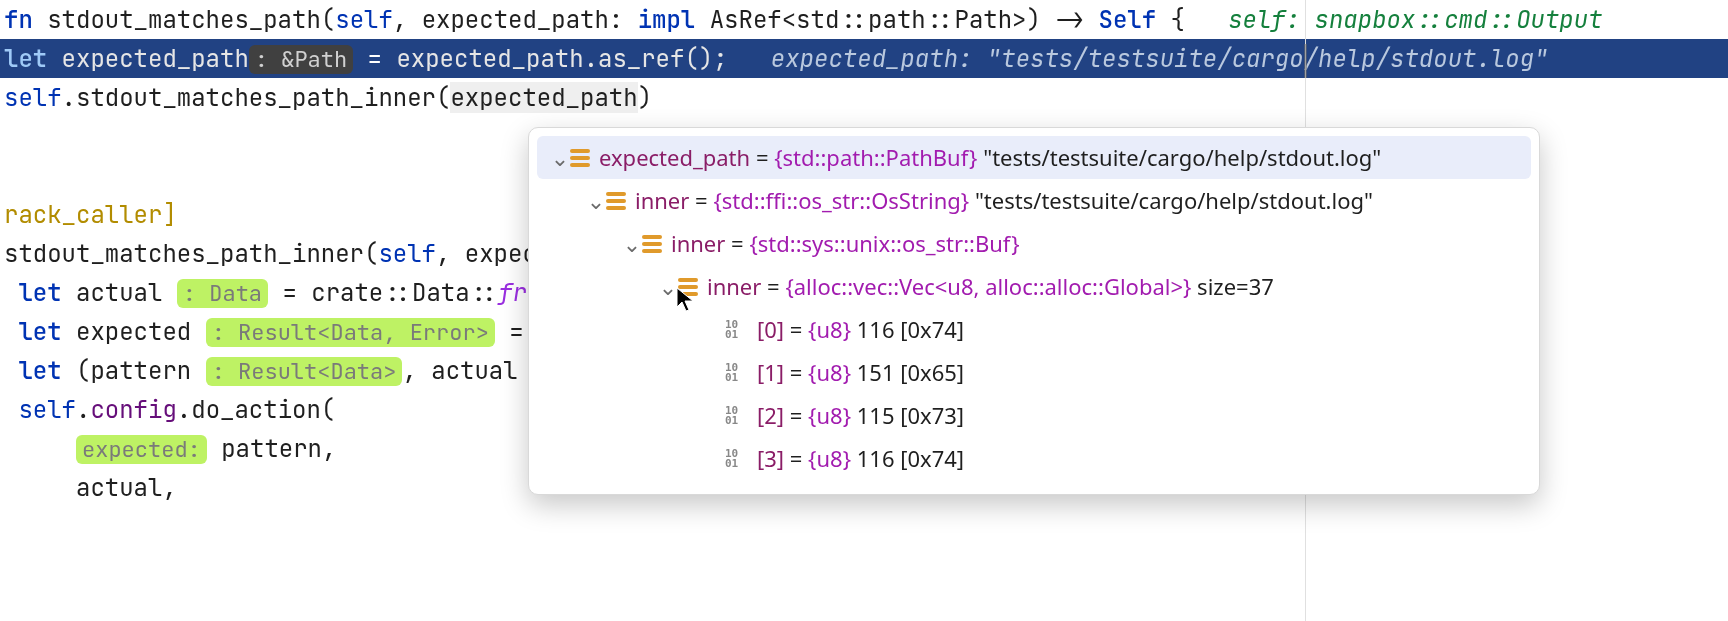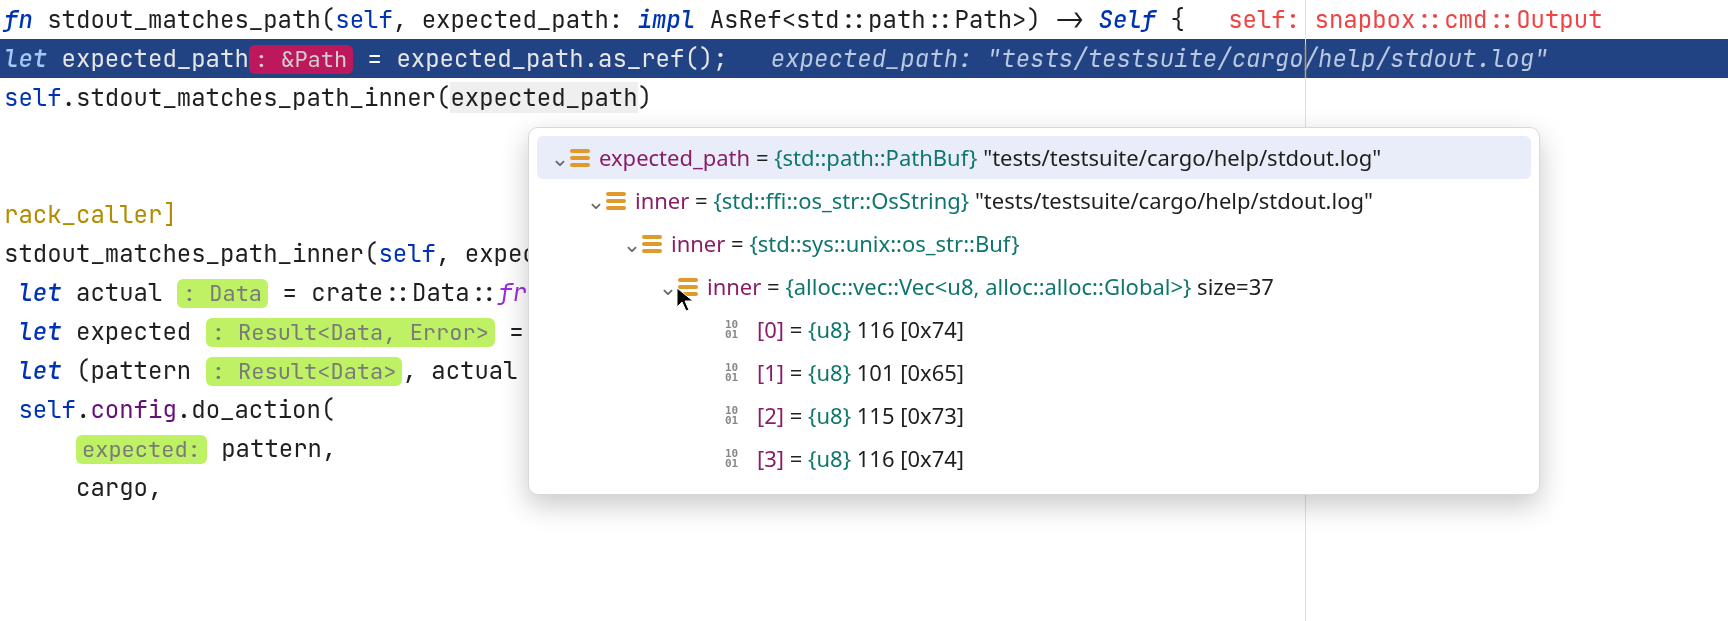--- a/index.html
+++ b/index.html
@@ -23,29 +23,29 @@
     white-space: pre;
     padding-left: 4px;
     height: 39px;
   }
   .highlighted-line {
     background: #214283;
     color: #ffffff;
   }
   .highlighted-line .kw-blue   { color: #9fcaf7; }
   .highlighted-line .ident     { color: #e6e6e6; }
-  .highlighted-line .hint-inlay { background: #be185d; color: #d0d0d0; border-radius: 6px; padding: 0 6px; }
+  .highlighted-line .hint-inlay { background: #404040; color: #d0d0d0; border-radius: 6px; padding: 0 6px; }
   .highlighted-line .comment   { color: #b9c8de; font-style: italic; }
 
-  .kw-blue   { color: #0033B3; font-weight: 500; font-style: italic; }
+  .kw-blue   { color: #0033B3; font-weight: 500; }
   .kw-purple { color: #9a2fe0; font-style: italic; }
   .self-kw   { color: #0033B3; }
   .ident     { color: #1f1f1f; }
   .fn-name   { color: #1f1f1f; }
-  .comment   { color: #ef4444; }
+  .comment   { color: #15803d; font-style: italic; }
   .attr      { color: #B28C00; }
   .field     { color: #660E7A; text-align: center; }
   .path-dim  { background: #efefef; }
 
   .hint-inlay {
     background: #bef264;
     color: #7a7a7a;
     border-radius: 6px;
     padding: 0 6px;
     font-size: 22px;
@@ -113,21 +113,21 @@
     flex-direction: column;
     width: 22px;
     margin-right: 10px;
     line-height: 10px;
     font-size: 11px;
     font-family: monospace;
     color: #888;
     font-weight: bold;
   }
   .var-name   { color: #8a1d67; }
-  .var-type   { color: #0f766e; }
+  .var-type   { color: #a21caf; }
   .var-val    { color: #1f1f1f; }
   .idx        { color: #8a1d67; }
 
   
   .cursor-mark {
     position: absolute;
     left: 1304px;
     top: 44px;
     width: 3px;
     height: 34px;
@@ -168,21 +168,21 @@
   <div class="code-line"> <span class="kw-blue">let</span> <span class="ident">actual</span> <span class="hint-inlay">: Data</span><span> = </span><span class="ident">crate::</span><span class="ident">Data</span><span class="ident">::</span><span class="kw-purple">from</span><span>(</span></div>
 
   <div class="code-line"> <span class="kw-blue">let</span> <span class="ident">expected</span> <span class="hint-inlay">: Result&lt;Data, Error&gt;</span><span> = </span><span class="ident">crate</span></div>
 
   <div class="code-line"> <span class="kw-blue">let</span> <span>(</span><span class="ident">pattern</span> <span class="hint-inlay">: Result&lt;Data&gt;</span><span>, </span><span class="ident">actual</span> <span class="hint-inlay">: Dat</span></div>
 
   <div class="code-line"> <span class="self-kw">self</span><span>.</span><span class="field">config</span><span>.</span><span class="ident">do_action</span><span>(</span></div>
 
   <div class="code-line">     <span class="hint-inlay">expected:</span> <span class="ident">pattern,</span></div>
 
-  <div class="code-line">     <span class="ident">cargo,</span></div>
+  <div class="code-line">     <span class="ident">actual,</span></div>
 
 
   <div class="popup">
 
     <div class="popup-row selected">
       <span class="spacer" style="width:14px"></span>
       <span class="chev">⌄</span>
       <span class="struct-icon">
         <svg width="20" height="18" viewBox="0 0 20 18">
             <rect x="0" y="0" width="20" height="4" rx="2" fill="#E09A2B"></rect>
@@ -262,21 +262,21 @@
     <div class="popup-row">
       <span class="spacer" style="width:196px"></span>
       <span class="num-icon">
           <span>10</span>
           <span>01</span>
         </span>
       <span class="idx">[1]</span>
       <span>&nbsp;=&nbsp;</span>
       <span class="var-type">{u8}</span>
       <span>&nbsp;</span>
-      <span class="var-val">101 [0x65]</span>
+      <span class="var-val">151 [0x65]</span>
     </div>
 
     <div class="popup-row">
       <span class="spacer" style="width:196px"></span>
       <span class="num-icon">
           <span>10</span>
           <span>01</span>
         </span>
       <span class="idx">[2]</span>
       <span>&nbsp;=&nbsp;</span>

